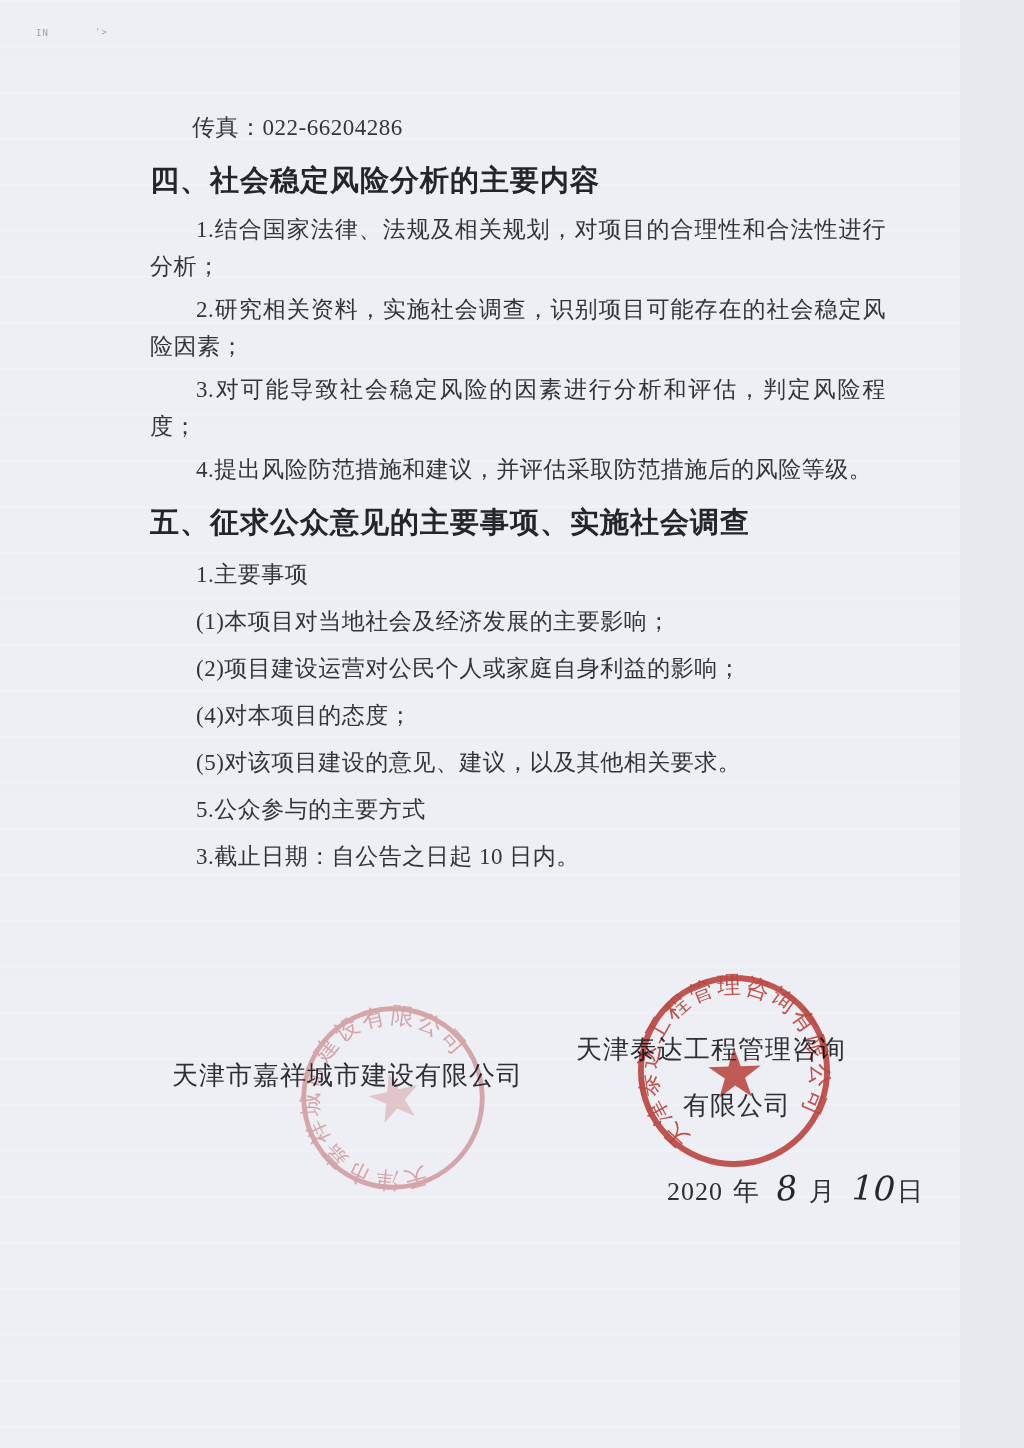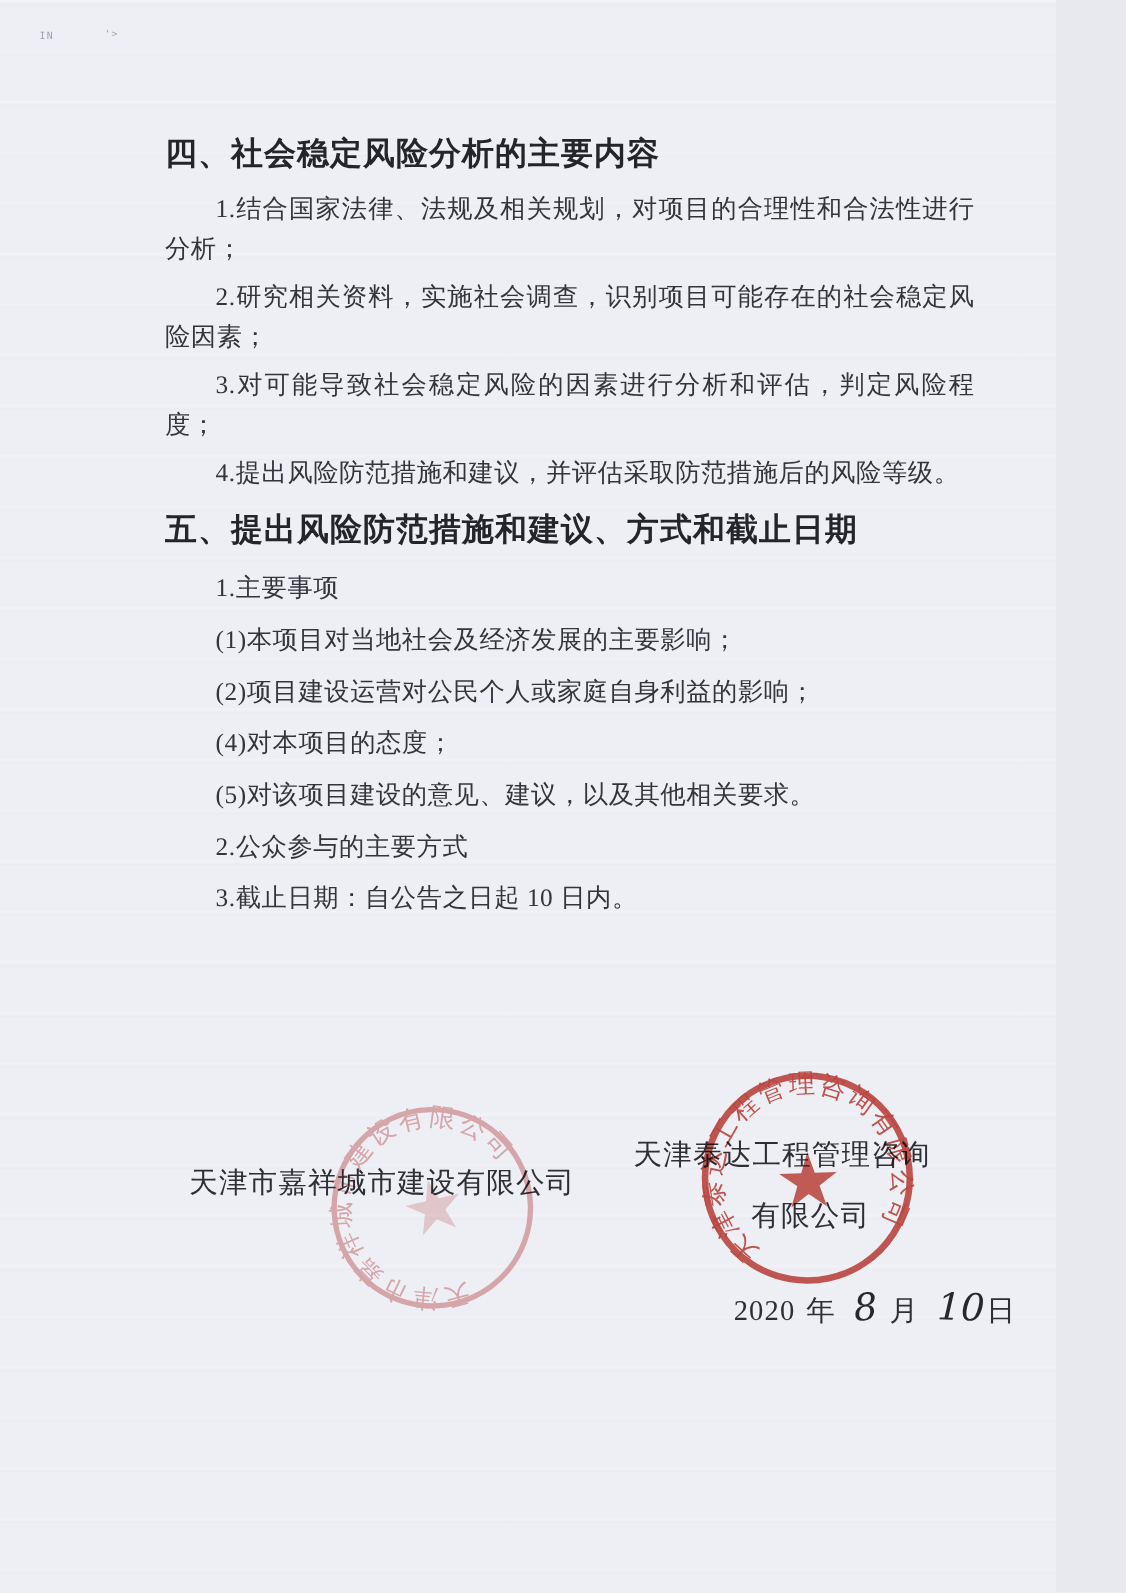--- a/index.html
+++ b/index.html
@@ -60,37 +60,38 @@
 </style>
 </head>
 <body>
 
 <div class="page">
 
   <span class="artifact" style="left:36px;top:28px;">IN</span>
   <span class="artifact" style="left:95px;top:27px;">'&gt;</span>
 
   <div class="content">
+    <div class="fax">传真：022-66204286</div>
 
     <h2 class="sec">四、社会稳定风险分析的主要内容</h2>
     <div class="s4">
       <p>1.结合国家法律、法规及相关规划，对项目的合理性和合法性进行分析；</p>
       <p>2.研究相关资料，实施社会调查，识别项目可能存在的社会稳定风险因素；</p>
       <p>3.对可能导致社会稳定风险的因素进行分析和评估，判定风险程度；</p>
       <p>4.提出风险防范措施和建议，并评估采取防范措施后的风险等级。</p>
     </div>
 
-    <h2 class="sec sec5">五、提出风险防范措施和建议、方式和截止日期</h2>
+    <h2 class="sec sec5">五、征求公众意见的主要事项、实施社会调查</h2>
     <div class="s5">
       <p>1.主要事项</p>
       <p>(1)本项目对当地社会及经济发展的主要影响；</p>
       <p>(2)项目建设运营对公民个人或家庭自身利益的影响；</p>
       <p>(4)对本项目的态度；</p>
       <p>(5)对该项目建设的意见、建议，以及其他相关要求。</p>
-      <p>2.公众参与的主要方式</p>
+      <p>5.公众参与的主要方式</p>
       <p class="deadline">3.截止日期：自公告之日起 10 日内。</p>
     </div>
   </div>
 
   <div class="sig sig-left">天津市嘉祥城市建设有限公司</div>
   <div class="sig sig-right1">天津泰达工程管理咨询</div>
   <div class="sig sig-right2">有限公司</div>
 
   <div class="sig dateline">
     <span>2020</span>

